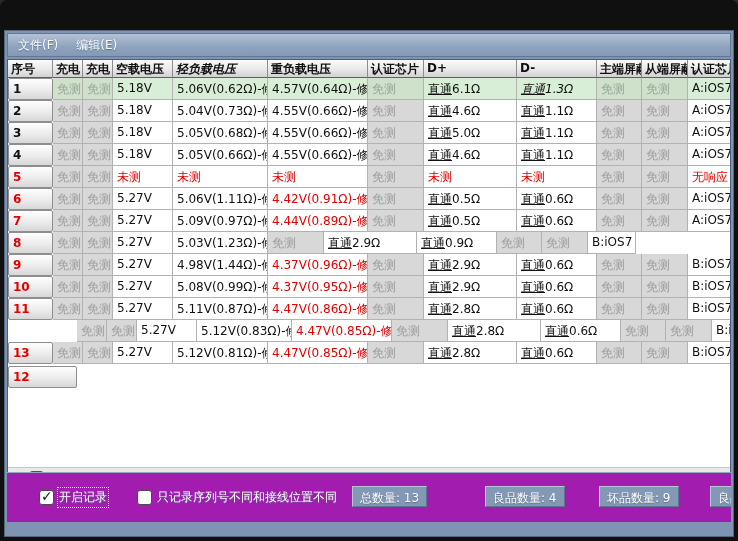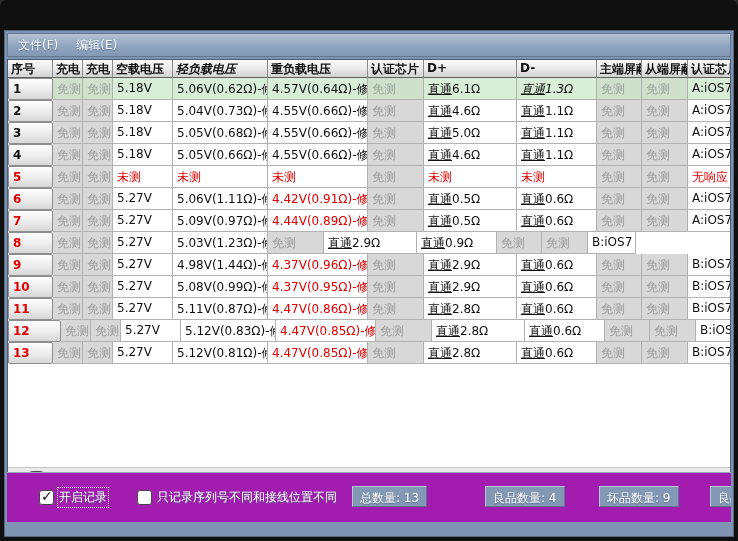--- a/index.html
+++ b/index.html
@@ -259,21 +259,21 @@
             <div class="td value" style="width: 95px;">5.11V(0.87Ω)-修</div>
             <div class="td error" style="width: 100px;">4.47V(0.86Ω)-修</div>
             <div class="td skip" style="width: 56px;">免测</div>
             <div class="td link" style="width: 93px;"><span class="ul">直通</span>2.8Ω</div>
             <div class="td link" style="width: 80px;"><span class="ul">直通</span>0.6Ω</div>
             <div class="td skip" style="width: 45px;">免测</div>
             <div class="td skip" style="width: 46px;">免测</div>
             <div class="td value" style="width: 48px;">B:iOS7</div>
           </div>
           <div class="tr">
-            <div class="td num red" style="width: 53px;">12</div>
+            <div class="td num red" style="width: 69px; margin-top: 46px;">12</div>
             <div class="td skip" style="width: 30px;">免测</div>
             <div class="td skip" style="width: 30px;">免测</div>
             <div class="td value" style="width: 60px;">5.27V</div>
             <div class="td value" style="width: 95px;">5.12V(0.83Ω)-修</div>
             <div class="td error" style="width: 100px;">4.47V(0.85Ω)-修</div>
             <div class="td skip" style="width: 56px;">免测</div>
             <div class="td link" style="width: 93px;"><span class="ul">直通</span>2.8Ω</div>
             <div class="td link" style="width: 80px;"><span class="ul">直通</span>0.6Ω</div>
             <div class="td skip" style="width: 45px;">免测</div>
             <div class="td skip" style="width: 46px;">免测</div>

